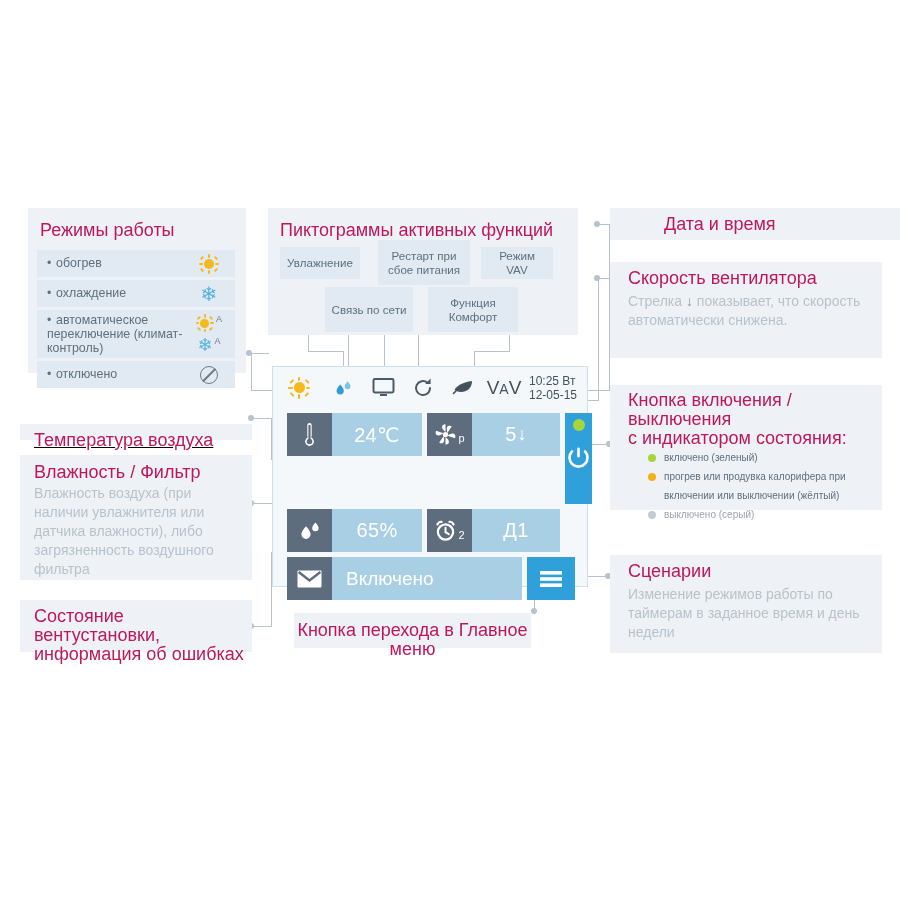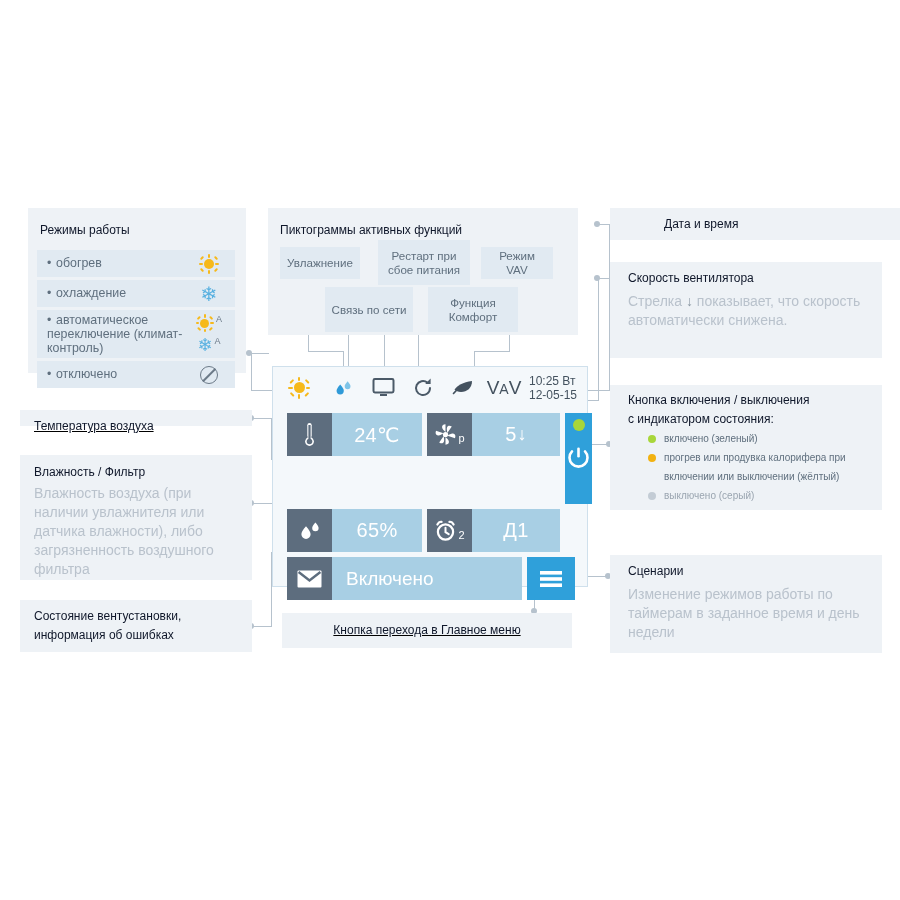--- a/index.html
+++ b/index.html
@@ -7,21 +7,21 @@
     width:900px;height:900px;
     background:#ffffff;
     font-family:"Liberation Sans","DejaVu Sans",sans-serif;
     -webkit-font-smoothing:antialiased;
     overflow:hidden;
   }
   #root{position:relative;width:900px;height:900px;}
 
   
   .panel{position:absolute;background:#eef2f6;}
-  .panel-title{color:#0f172a;font-size:12px;line-height:19px;}
+  .panel-title{color:#be185d;font-size:18px;line-height:19px;}
   .panel-sub{color:#b9c2cc;font-size:14px;line-height:19px;}
 
   
   #modes-panel{left:28px;top:208px;width:218px;height:165px;padding:0;}
   #modes-title{position:absolute;left:12px;top:13px;}
   .mode-row{position:absolute;left:9px;width:198px;background:#e1eaf2;
             display:flex;align-items:center;}
   .mode-label{color:#5f6f7e;font-size:12.4px;line-height:15px;padding-left:10px;flex:1;}
   .mode-label .bullet{display:inline-block;width:9px;}
   .mode-icons{width:52px;display:flex;flex-direction:column;align-items:center;
@@ -53,24 +53,24 @@
   #p-datetime{left:610px;top:208px;width:272px;height:32px;padding-left:36px;}
   #p-fanspeed{left:610px;top:262px;width:272px;height:96px;}
   #p-power{left:610px;top:385px;width:272px;height:125px;}
   #p-scen{left:610px;top:555px;width:272px;height:98px;}
   .rp-pad{padding:7px 0 0 18px;}
   .bullet-row{display:flex;align-items:flex-start;color:#5f6f7e;font-size:10px;
               line-height:19px;padding-left:20px;}
   .dot{width:8px;height:8px;border-radius:50%;margin:6px 8px 0 0;flex:0 0 8px;}
 
   
-  #p-temp{left:20px;top:410px;width:232px;height:16px;text-decoration:underline;}
+  #p-temp{left:20px;top:424px;width:232px;height:16px;text-decoration:underline;}
   #p-hum{left:20px;top:455px;width:232px;height:125px;}
   #p-state{left:20px;top:600px;width:232px;height:52px;}
-  #p-menu{left:282px;top:613px;width:290px;height:35px;text-decoration:underline;}
+  #p-menu{left:294px;top:613px;width:237px;height:35px;}
 
   
   #device{position:absolute;left:272px;top:366px;width:316px;height:221px;
           background:#f4f8fb;border:1px solid #cfe0ec;box-sizing:border-box;}
   #statusbar{position:absolute;left:0;top:0;width:100%;height:41px;
              display:flex;align-items:center;}
   .sb-ic{display:flex;align-items:flex-start;justify-content:center;}
 
   .tiles{position:absolute;left:14px;top:46px;width:288px;}
   .trow{display:flex;margin-bottom:5px;}

